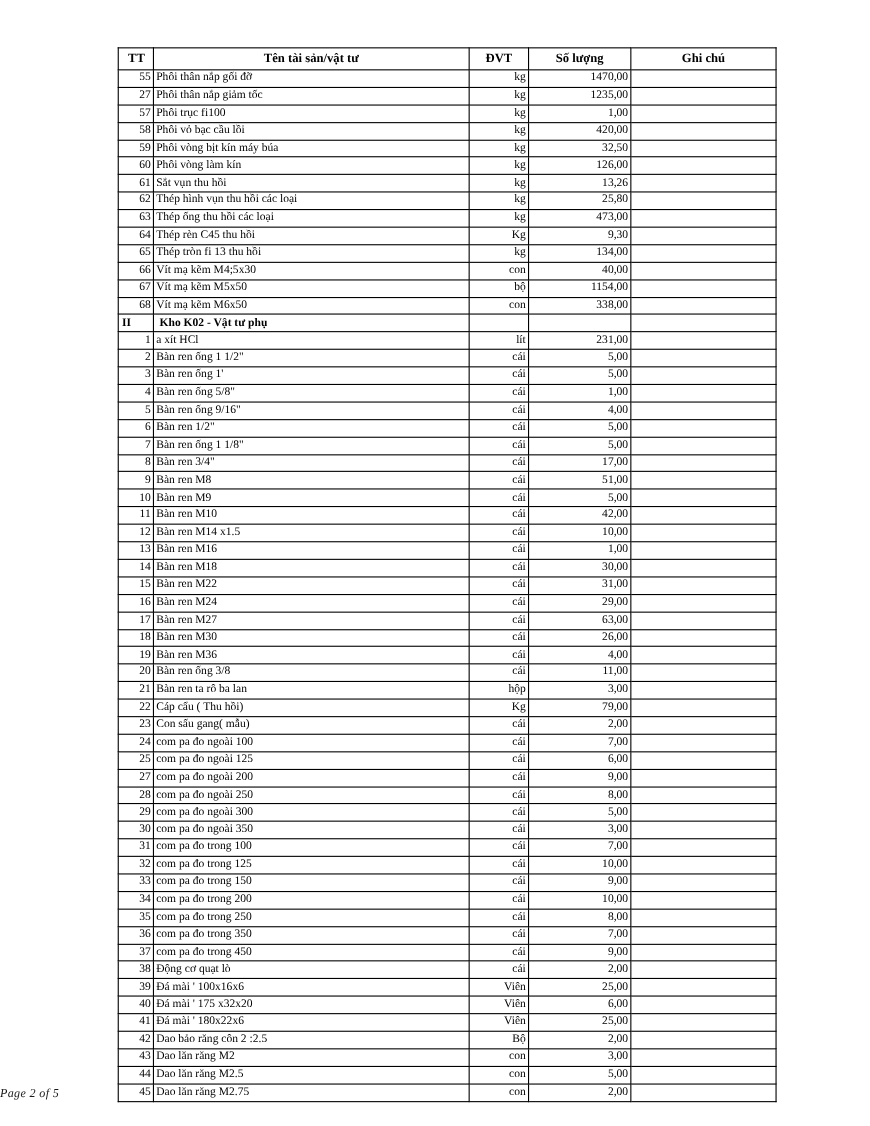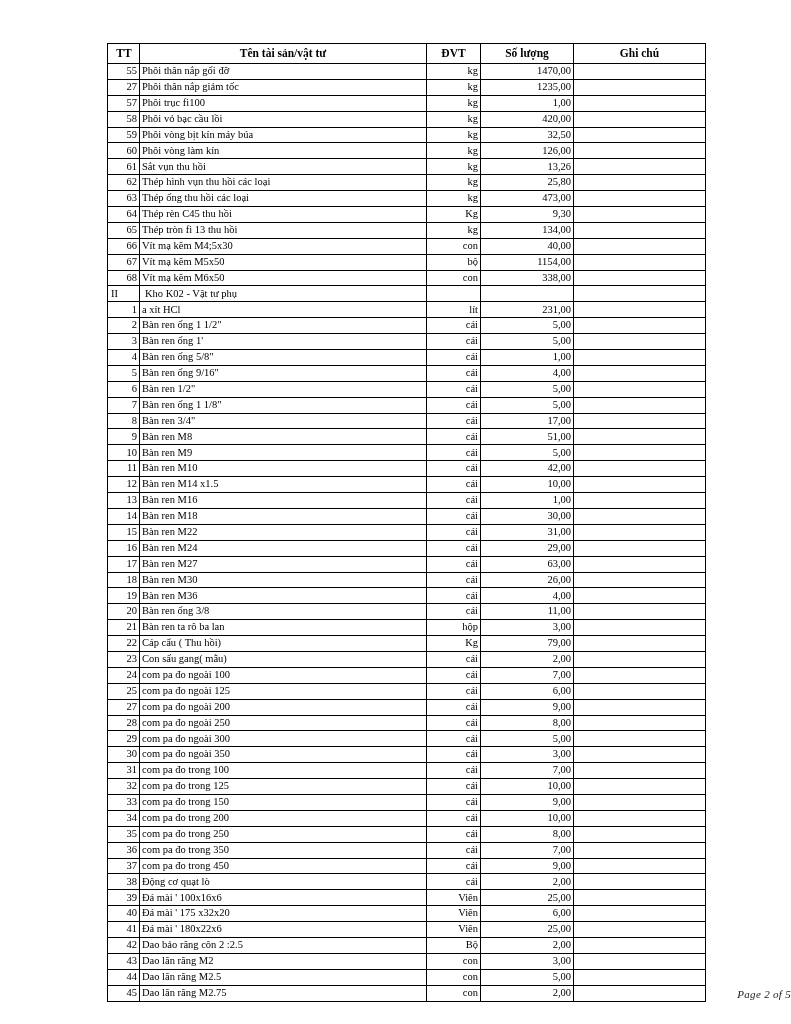--- a/index.html
+++ b/index.html
@@ -59,31 +59,31 @@
   thead th.h-tt { text-align: left; padding-left: 3px; }
 
   td.tt   { text-align: right; padding-right: 4px; }
   td.name { text-align: left;  padding-left: 3px; }
   td.unit { text-align: right; }
   td.qty  { text-align: right; padding-right: 4px; }
   td.note { text-align: left; }
 
   tr.section td.tt,
   tr.section td.name {
-    font-weight: normal;
+    font-weight: bold;
   }
   tr.section td.tt { text-align: left; padding-left: 3px; }
   tr.section td.name { padding-left: 5px; }
 
   #footer {
     position: absolute;
     left: 0;
     top: 988px;
     width: 791px;
-    text-align: right;
+    text-align: left;
     font-style: italic;
     font-size: 11px;
     font-family: "Liberation Serif", "DejaVu Serif", serif;
     color: #1a1a1a;
     letter-spacing: 0.3px;
   }
 </style>
 </head>
 <body>
 

